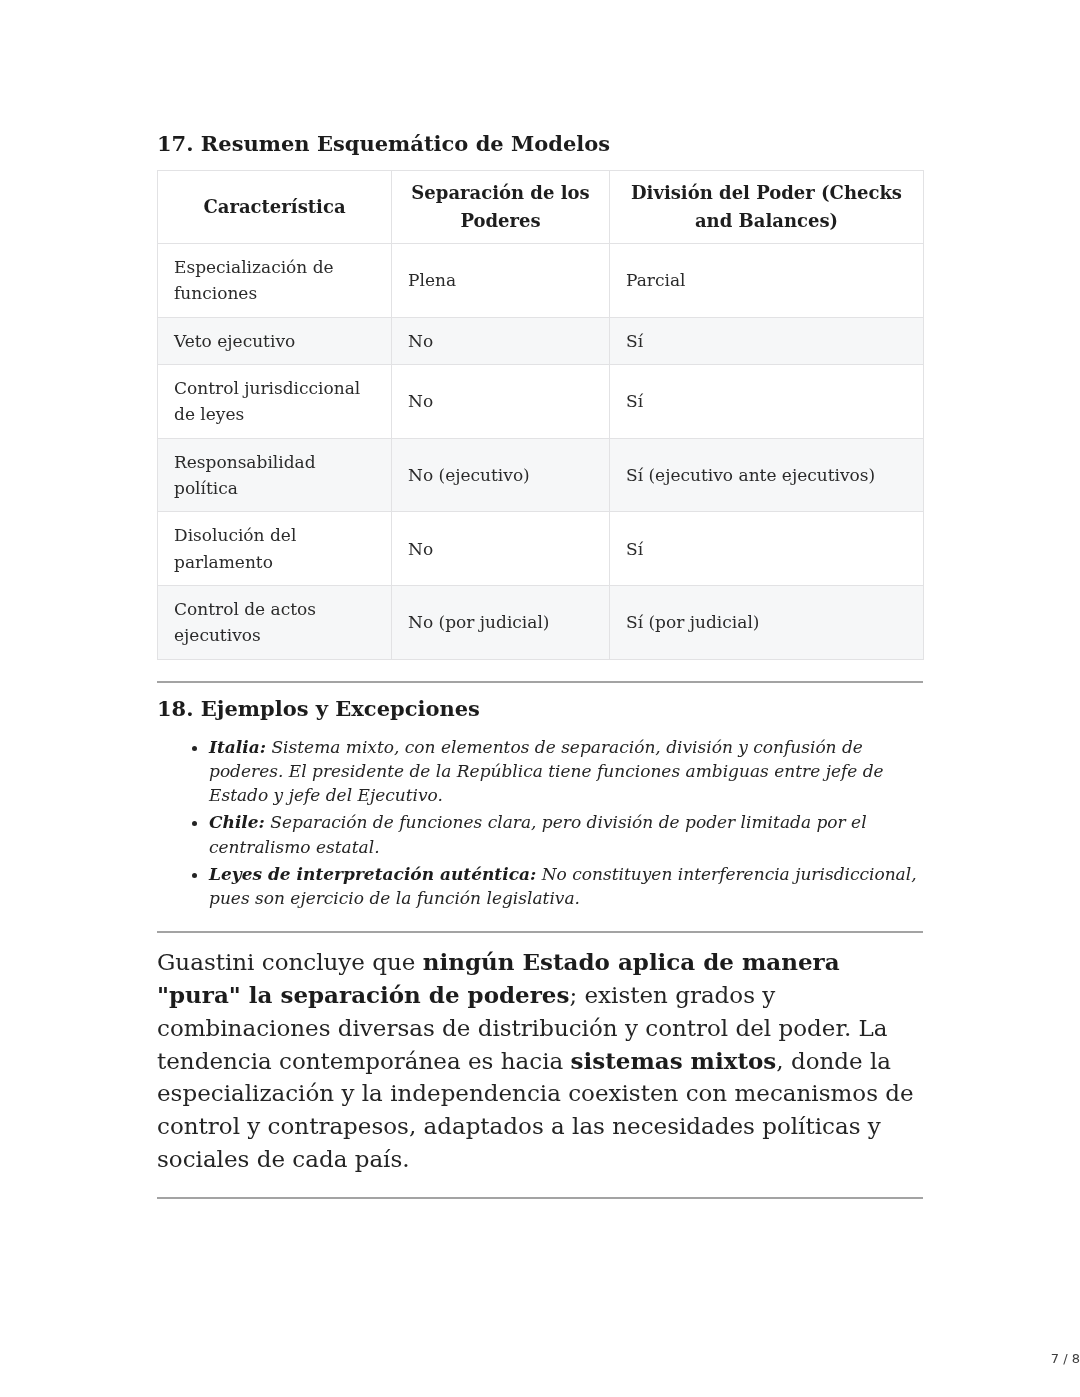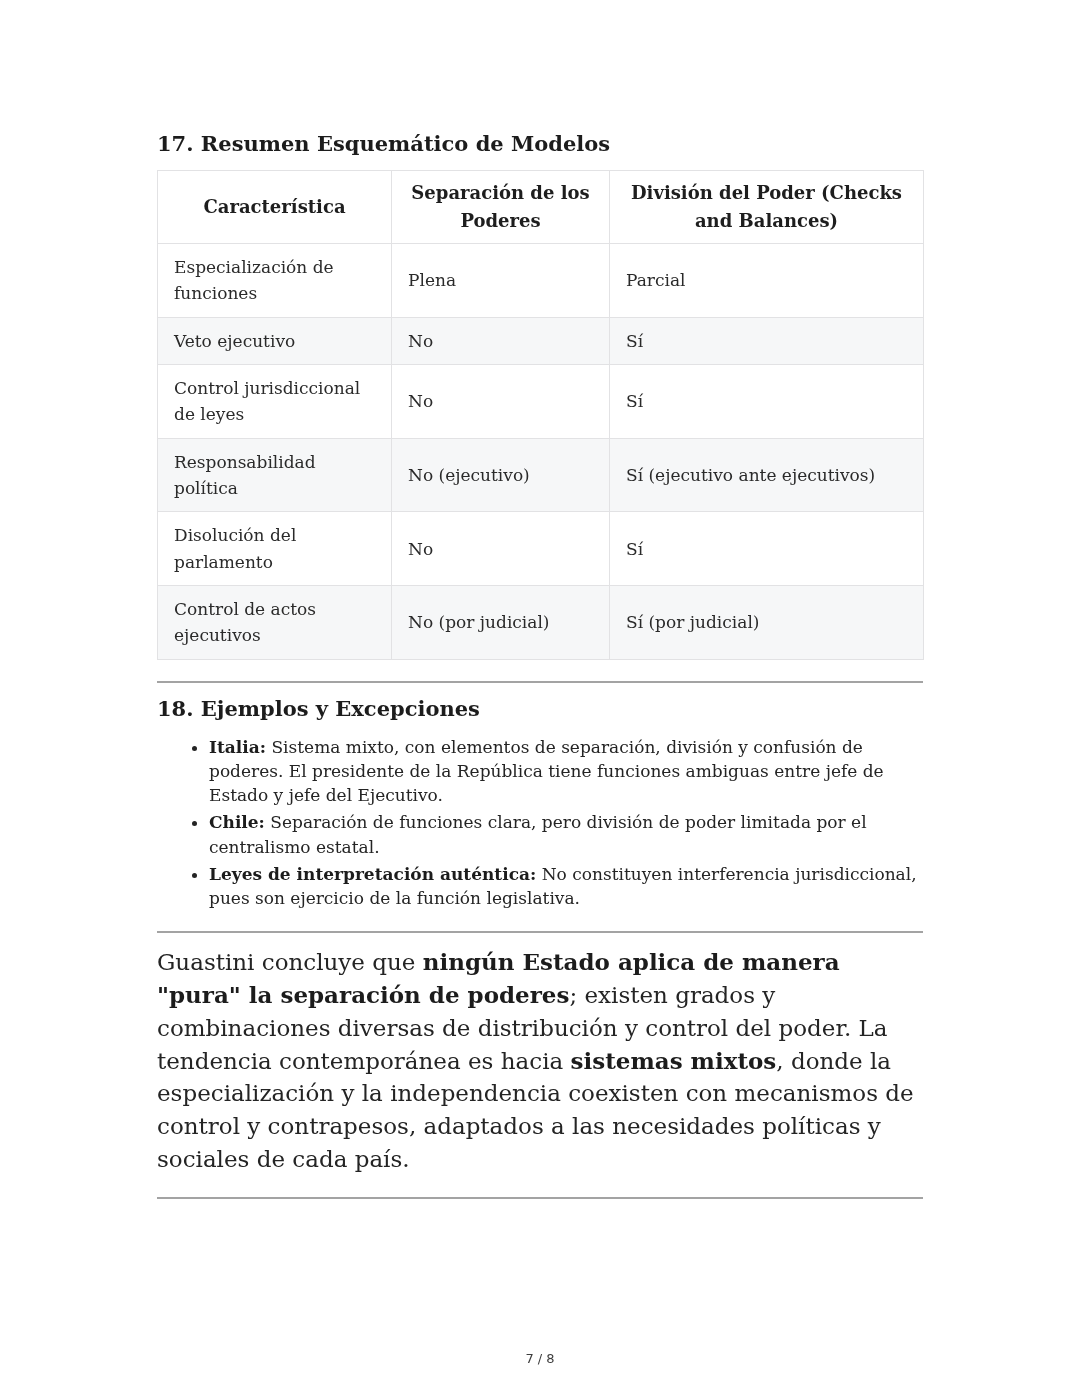--- a/index.html
+++ b/index.html
@@ -61,33 +61,34 @@
   ul.examples {
     margin: 0;
     padding: 0 0 0 52px;
     list-style: disc outside;
   }
   ul.examples li {
     font-size: 17px;
     line-height: 1.42;
     margin: 0 0 3px 0;
     color: #242424;
+    font-style: italic;
   }
   p.reflections {
     font-size: 23px;
     line-height: 1.43;
     margin: 0;
     color: #242424;
   }
   b, strong { font-weight: bold; color: #1c1c1c; }
   .footer {
     position: absolute;
     left: 0; top: 1351px;
     width: 1080px;
-    text-align: center;
+    text-align: right;
     font-family: "DejaVu Sans", sans-serif;
     font-size: 13px;
     color: #3d3d3d;
   }
 </style>
 </head>
 <body>
 
 <div class="content">
 

